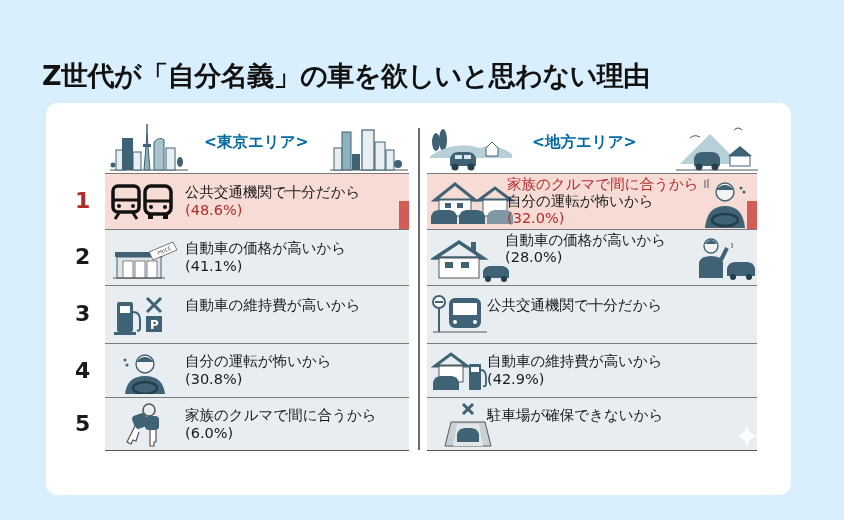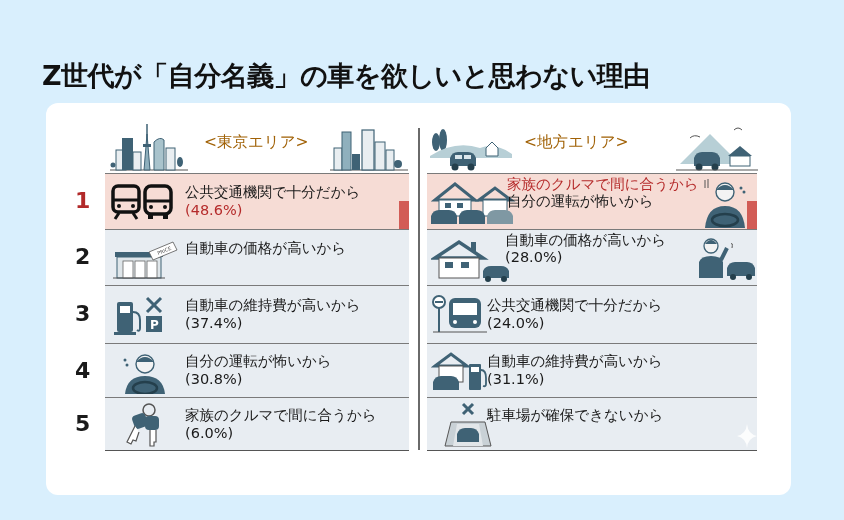--- a/index.html
+++ b/index.html
@@ -20,22 +20,22 @@
     background: #ffffff; border-radius: 12px;
   }
   .divider {
     position: absolute; left: 418px; top: 128px; width: 1.5px; height: 322px;
     background: #6a6a6a;
   }
   .area-head {
     position: absolute; top: 118px; height: 55px;
   }
   .area-head .label {
-    position: absolute; top: 14px; font-size: 15.5px; font-weight: normal;
-    color: #a16207; white-space: nowrap;
+    position: absolute; top: 14px; font-size: 15.5px; font-weight: bold;
+    color: #0369a1; white-space: nowrap;
   }
   .panel {
     position: absolute; top: 173px;
   }
   .row {
     position: relative; background: #e8edf2;
     border-top: 1.5px solid #7a7a7a;
   }
   .row.last { border-bottom: 1.5px solid #555; }
   .row.hl { background: #f6dcd5; }
@@ -95,21 +95,21 @@
     <ellipse cx="6" cy="16" rx="4" ry="9" fill="#3f6275"></ellipse>
     <ellipse cx="13" cy="14" rx="4" ry="11" fill="#3f6275"></ellipse>
     <path d="M0 30 Q25 14 50 22 Q65 16 82 28 V32 H0Z" fill="#b7cfd6"></path>
     <polygon points="56,22 62,16 68,22 68,30 56,30" fill="#fff" stroke="#3f6275" stroke-width="1"></polygon>
     <path d="M20 40 V32 Q22 26 28 26 H38 Q44 26 46 32 V40Z" fill="#3f6275"></path>
     <circle cx="25" cy="41" r="3.5" fill="#243f4c"></circle>
     <circle cx="41" cy="41" r="3.5" fill="#243f4c"></circle>
     <rect x="25" y="29" width="7" height="4" fill="#dbe7ec"></rect>
     <rect x="34" y="29" width="7" height="4" fill="#dbe7ec"></rect>
   </svg>
-  <div class="label" style="left:96px">&lt;地方エリア&gt;</div>
+  <div class="label" style="left:104px">&lt;地方エリア&gt;</div>
   <svg class="ico" style="left:248px;top:4px" width="82" height="50" viewBox="0 0 82 50">
     <path d="M58 8 Q62 4 66 8" stroke="#555" fill="none" stroke-width="1"></path>
     <path d="M14 16 Q18 12 24 15" stroke="#555" fill="none" stroke-width="1"></path>
     <polygon points="4,42 34,12 64,42" fill="#b7cfd6"></polygon>
     <polygon points="52,34 64,24 76,34" fill="#3f6275"></polygon>
     <rect x="54" y="34" width="20" height="10" fill="#fff" stroke="#3f6275" stroke-width="1"></rect>
     <path d="M18 44 V36 Q20 30 26 30 H36 Q42 30 44 36 V44Z" fill="#3f6275"></path>
     <circle cx="23" cy="45" r="3.5" fill="#243f4c"></circle>
     <circle cx="39" cy="45" r="3.5" fill="#243f4c"></circle>
     <line x1="0" y1="48" x2="82" y2="48" stroke="#555" stroke-width="1"></line>
@@ -150,38 +150,38 @@
       <rect x="4" y="17" width="44" height="21" fill="#dfe6ea" stroke="#3f6275" stroke-width="1"></rect>
       <rect x="10" y="21" width="10" height="17" fill="#fff" stroke="#666" stroke-width="0.8"></rect>
       <rect x="22" y="21" width="10" height="17" fill="#fff" stroke="#666" stroke-width="0.8"></rect>
       <rect x="34" y="21" width="10" height="17" fill="#fff" stroke="#666" stroke-width="0.8"></rect>
       <line x1="0" y1="38" x2="52" y2="38" stroke="#555" stroke-width="1.2"></line>
       <polygon points="36,12 60,2 64,10 40,20" fill="#fff" stroke="#555" stroke-width="0.8"></polygon>
       <text x="44" y="13" font-size="5" fill="#555" transform="rotate(-22 50 11)" font-family="DejaVu Sans, sans-serif">PRICE</text>
     </svg>
     <div class="txt" style="left:80px;width:214px;top:9px">
       <span>自動車の価格が高いから</span>
+      <span class="pct">(41.1%)</span>
     </div>
   </div>
 
   <div class="row" style="height:58px;margin-left:35px;">
     <div class="rank" style="left:-30px;top:15px">3</div>
     <svg class="ico" style="left:8px;top:8px" width="60" height="44" viewBox="0 0 60 44">
       <rect x="4" y="8" width="16" height="30" rx="2" fill="#3f6275"></rect>
       <rect x="7" y="12" width="10" height="7" fill="#fff"></rect>
       <rect x="1" y="38" width="22" height="3" fill="#3f6275"></rect>
       <path d="M20 18 Q27 18 27 26 V34 Q27 38 24 36" stroke="#3f6275" stroke-width="2" fill="none"></path>
       <line x1="34" y1="4" x2="48" y2="18" stroke="#3f6275" stroke-width="3"></line>
       <line x1="48" y1="4" x2="34" y2="18" stroke="#3f6275" stroke-width="3"></line>
       <rect x="33" y="22" width="16" height="16" fill="#3f6275"></rect>
       <text x="37" y="35" font-size="12" fill="#fff" font-weight="bold" font-family="DejaVu Sans, sans-serif">P</text>
     </svg>
     <div class="txt" style="left:80px;width:214px;top:10px">
       <span>自動車の維持費が高いから</span>
-      <span class="pct">(37.4%)</span>
     </div>
   </div>
 
   <div class="row" style="height:54px;margin-left:35px;">
     <div class="rank" style="left:-30px;top:14px">4</div>
     <svg class="ico" style="left:16px;top:6px" width="46" height="44" viewBox="0 0 46 44">
       <circle cx="4" cy="10" r="1.5" fill="#3f6275"></circle>
         <circle cx="6" cy="15" r="1.5" fill="#3f6275"></circle>
       <circle cx="24" cy="14" r="9" fill="#f3f3f3" stroke="#3f6275" stroke-width="1.4"></circle>
       <path d="M15 12 Q24 2 33 12" fill="#3f6275"></path>
@@ -220,20 +220,21 @@
         <rect x="26" y="25" width="6" height="5" fill="#3f6275"></rect>
       <polygon points="48,22 64,10 80,22" fill="none" stroke="#3f6275" stroke-width="3"></polygon>
       <rect x="52" y="22" width="24" height="16" fill="#fff" stroke="#3f6275" stroke-width="1"></rect>
       <path d="M0 46 V38 Q2 32 8 32 H18 Q24 32 26 38 V46Z" fill="#3f6275"></path>
       <path d="M28 46 V38 Q30 32 36 32 H46 Q52 32 54 38 V46Z" fill="#3f6275"></path>
       <path d="M56 46 V38 Q58 32 64 32 H74 Q80 32 82 38 V46Z" fill="#7f98a3"></path>
     </svg>
     <div class="txt" style="left:80px;width:220px;top:2px;line-height:17px;font-size:14.5px">
       <span class="pct">家族のクルマで間に合うから</span>
       <span class="pct" style="color:#1a1a1a">自分の運転が怖いから</span>
+      <span class="pct">(32.0%)</span>
     </div>
     <svg class="ico" style="left:276px;top:2px" width="48" height="52" viewBox="0 0 48 52">
       <line x1="2" y1="4" x2="2" y2="12" stroke="#555" stroke-width="1"></line>
         <line x1="5" y1="3" x2="5" y2="12" stroke="#555" stroke-width="1"></line>
       <circle cx="22" cy="16" r="9" fill="#f3f3f3" stroke="#3f6275" stroke-width="1.4"></circle>
       <path d="M13 14 Q22 4 31 14" fill="#3f6275"></path>
       <circle cx="38" cy="12" r="1.5" fill="#3f6275"></circle>
         <circle cx="41" cy="16" r="1.5" fill="#3f6275"></circle>
       <path d="M2 52 Q4 30 22 30 Q40 30 42 52Z" fill="#3f6275"></path>
       <ellipse cx="22" cy="44" rx="13" ry="6" fill="none" stroke="#243f4c" stroke-width="2.5"></ellipse>
@@ -274,36 +275,35 @@
       <line x1="4" y1="8" x2="12" y2="8" stroke="#3f6275" stroke-width="2"></line>
       <line x1="8" y1="14" x2="8" y2="38" stroke="#3f6275" stroke-width="2"></line>
       <line x1="2" y1="38" x2="56" y2="38" stroke="#555" stroke-width="1"></line>
       <rect x="18" y="4" width="32" height="30" rx="6" fill="#3f6275"></rect>
       <rect x="22" y="9" width="24" height="12" fill="#fff"></rect>
       <circle cx="24" cy="28" r="2" fill="#fff"></circle>
         <circle cx="44" cy="28" r="2" fill="#fff"></circle>
     </svg>
     <div class="txt" style="left:60px;width:240px;top:10px">
       <span>公共交通機関で十分だから</span>
-      <span class="pct">(24.0%)</span>
     </div>
   </div>
 
   <div class="row" style="height:54px;">
     <svg class="ico" style="left:4px;top:6px" width="60" height="44" viewBox="0 0 60 44">
       <polygon points="4,16 20,4 36,16" fill="none" stroke="#3f6275" stroke-width="3"></polygon>
       <rect x="8" y="16" width="24" height="16" fill="#fff" stroke="#555" stroke-width="1"></rect>
       <path d="M2 40 V32 Q4 26 10 26 H20 Q26 26 28 32 V40Z" fill="#3f6275"></path>
       <rect x="38" y="14" width="12" height="26" rx="1" fill="#3f6275"></rect>
       <rect x="40" y="17" width="8" height="5" fill="#fff"></rect>
       <path d="M50 20 Q55 20 55 28 V34 Q55 37 52 36" stroke="#3f6275" stroke-width="1.8" fill="none"></path>
     </svg>
     <div class="txt" style="left:60px;width:240px;top:8px">
       <span>自動車の維持費が高いから</span>
-      <span class="pct">(31.1%)</span>
+      <span class="pct">(42.9%)</span>
     </div>
   </div>
 
   <div class="row last" style="height:54px;padding-left:13px;">
     <svg class="ico" style="left:16px;top:4px" width="50" height="46" viewBox="0 0 50 46">
       <line x1="20" y1="2" x2="30" y2="12" stroke="#3f6275" stroke-width="3"></line>
       <line x1="30" y1="2" x2="20" y2="12" stroke="#3f6275" stroke-width="3"></line>
       <polygon points="2,44 8,20 42,20 48,44" fill="#c9d1d6" stroke="#555" stroke-width="1"></polygon>
       <polygon points="10,44 14,22 36,22 40,44" fill="#e2e6e9"></polygon>
       <path d="M14 40 V32 Q16 26 22 26 H28 Q34 26 36 32 V40Z" fill="#3f6275"></path>

